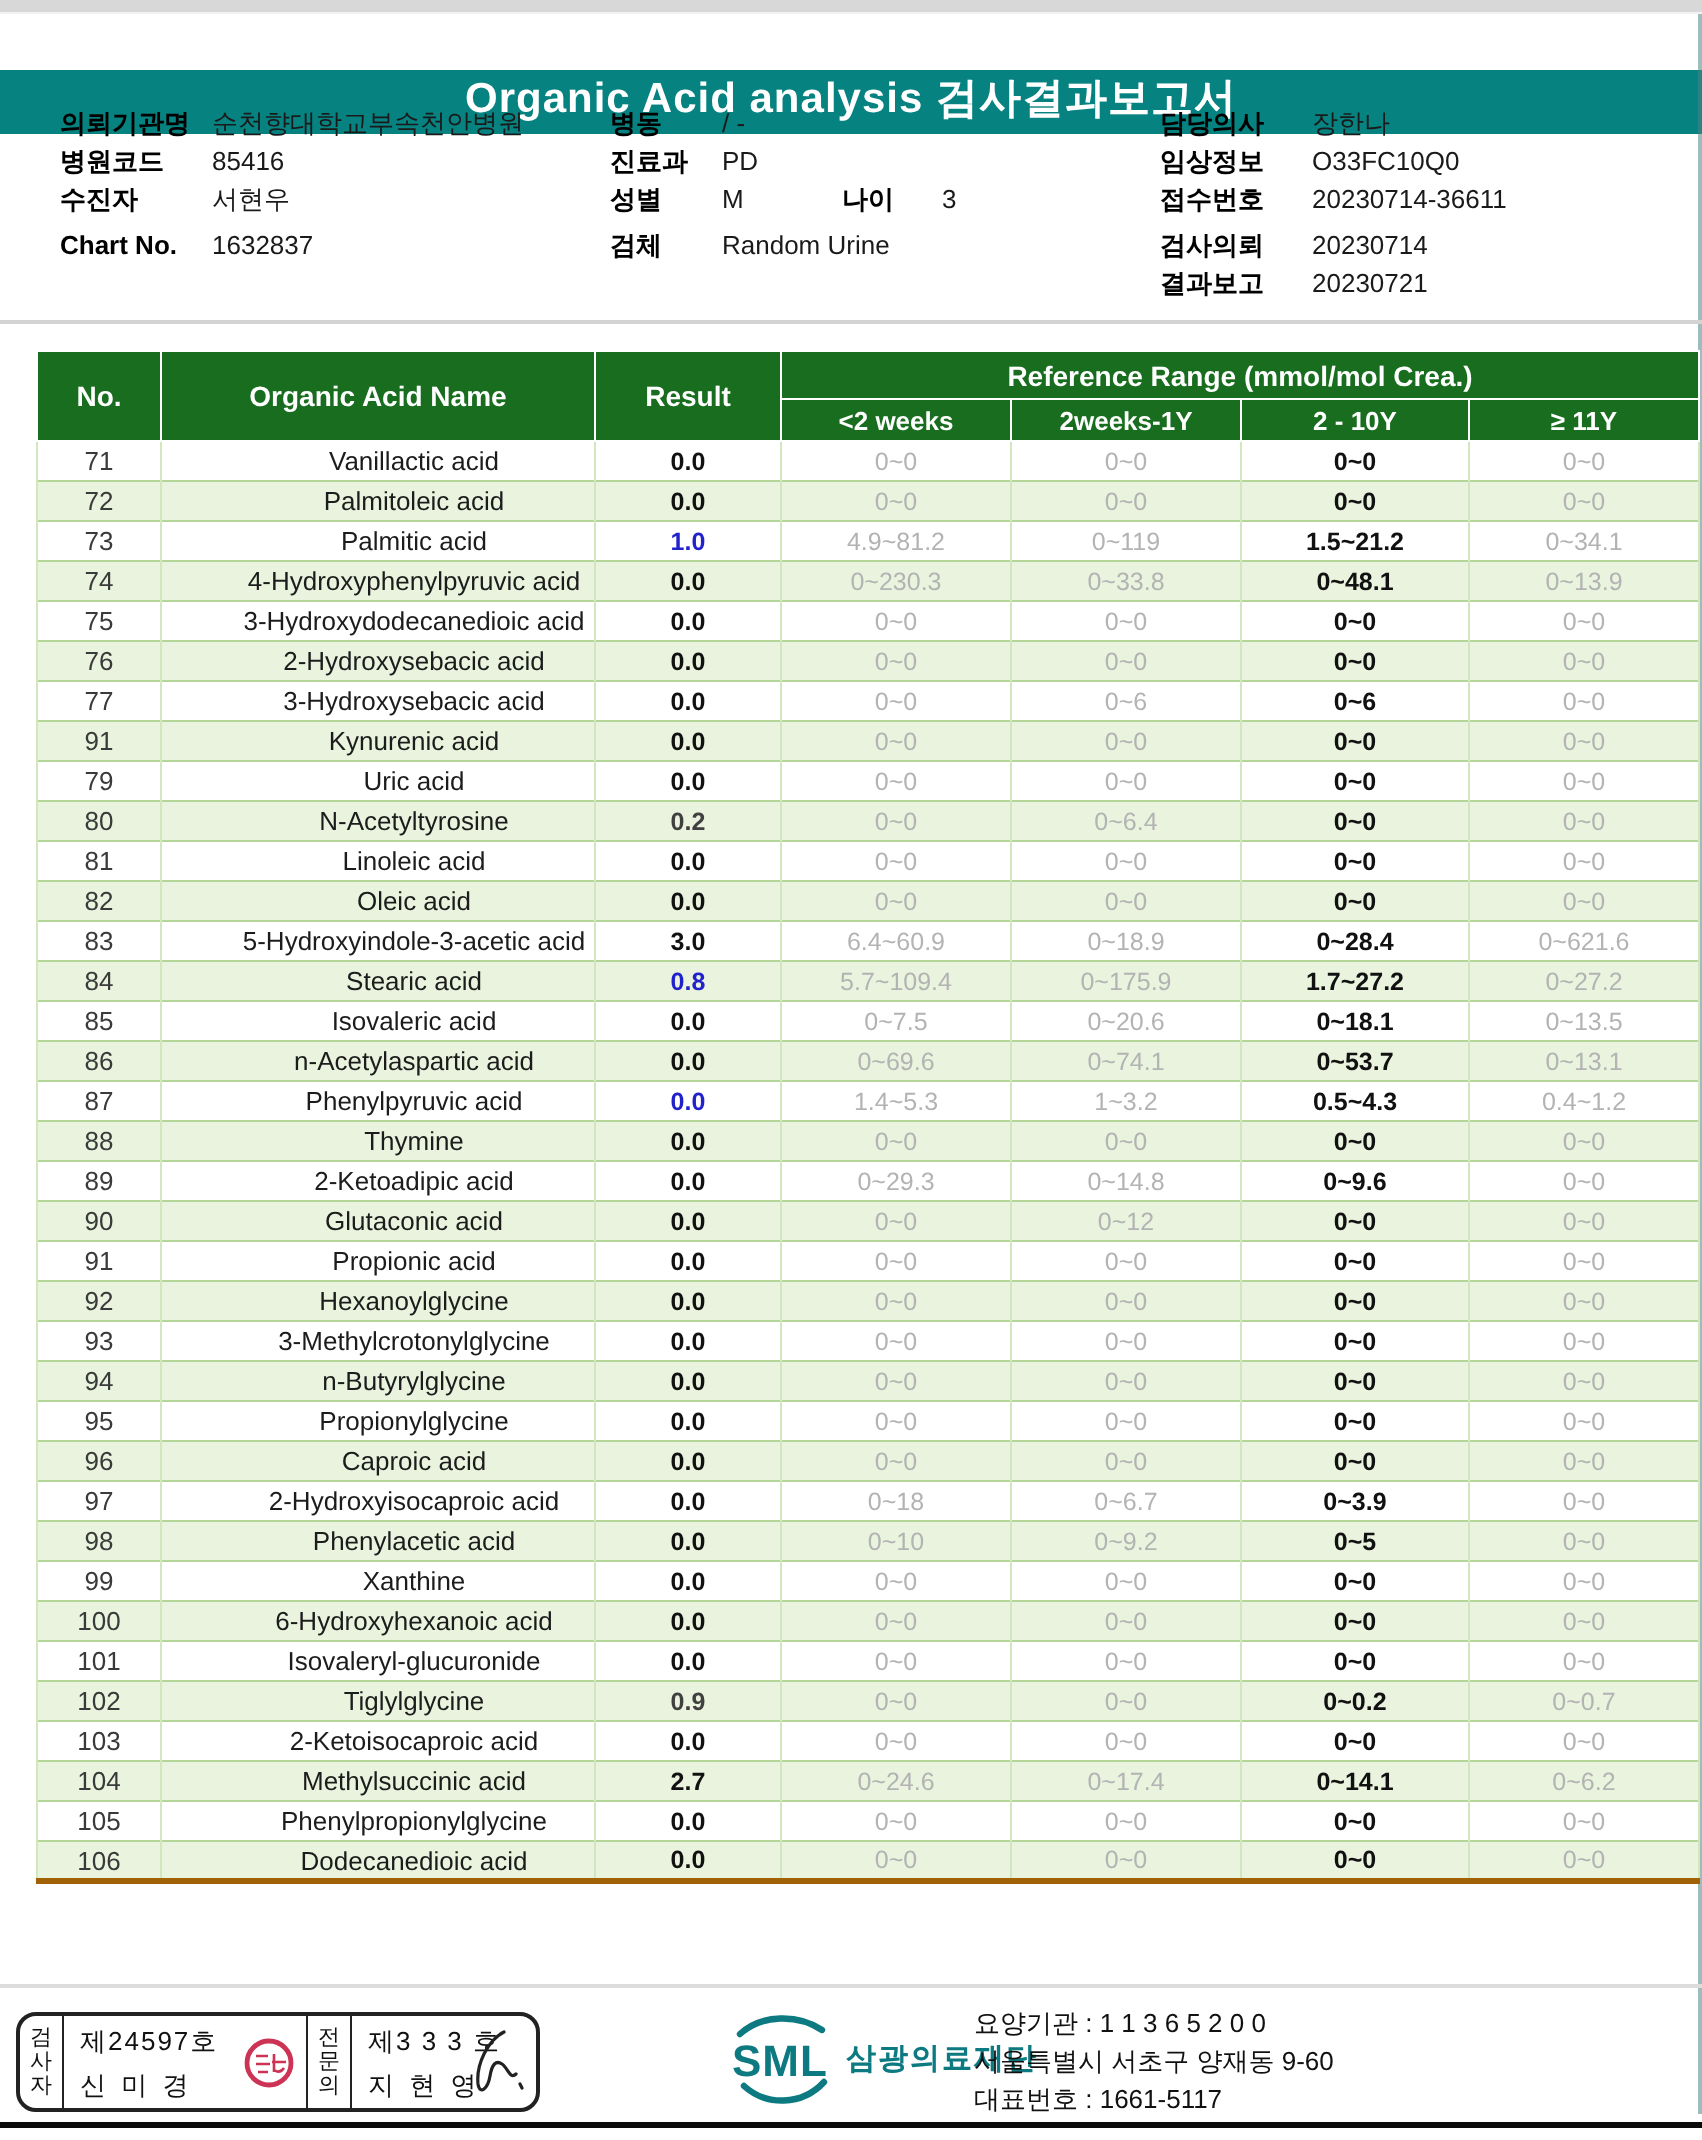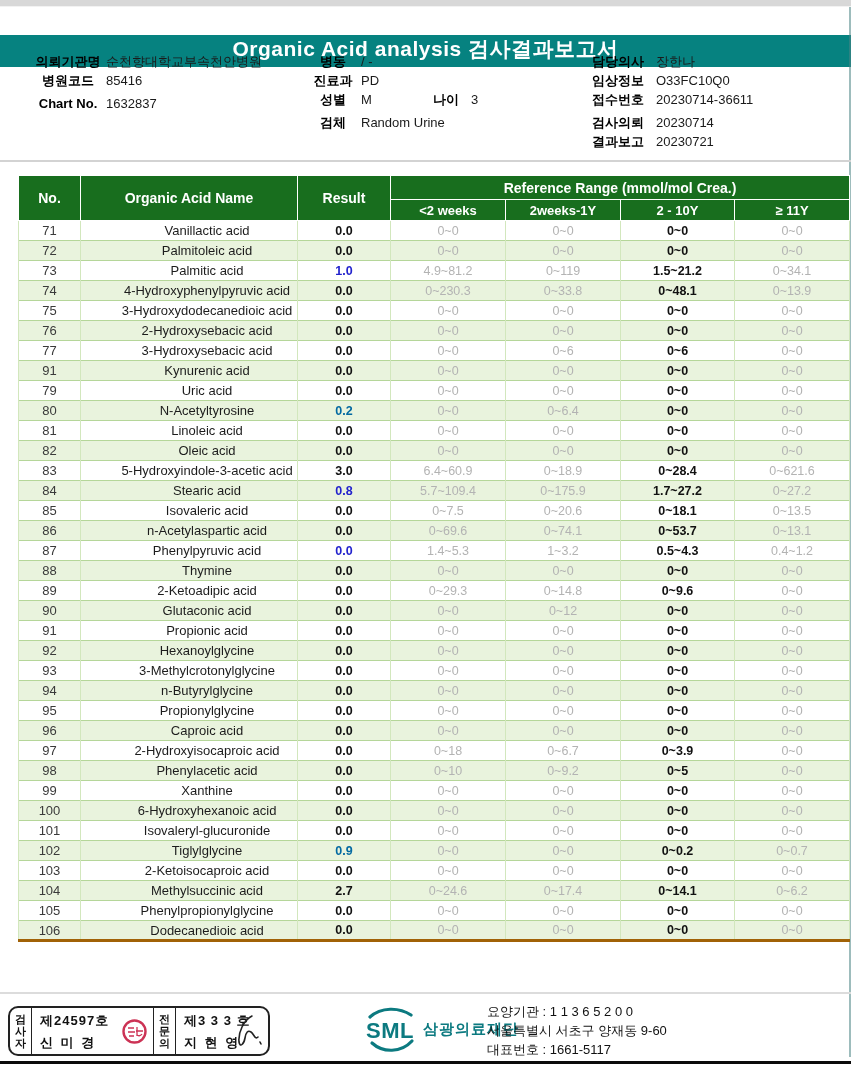--- a/index.html
+++ b/index.html
@@ -8,21 +8,21 @@
   .top-strip { position:absolute; top:0; left:0; width:851px; height:7px; background:#d8d8d8; border-bottom:1px solid #f2f2f2; }
   .banner { position:absolute; top:7px; left:0; width:851px; height:32px; background:#068280; color:#fff;
             display:flex; align-items:flex-start; justify-content:center; font-size:21px; font-weight:bold; letter-spacing:.5px;margin-top:28px; }
   .right-edge { position:absolute; top:7px; right:0; width:2px; height:1050px; background:#4d8585; opacity:.55; }
 
   
   .info { position:absolute; top:52px; left:0; width:851px; height:106px; font-size:13px; color:#111; }
   .info-col { position:absolute; top:0; }
   .info-row { display:flex; height:19px; align-items:center; }
   .info-row.gap { margin-top:4px; }
-  .lbl { font-weight:bold; color:#000;text-align:center; }
+  .lbl { font-weight:bold; color:#000; }
   .c1 .lbl { width:76px; }
   .c2 .lbl { width:56px; }
   .c3 .lbl { width:76px; }
   .val { color:#1a1a1a; }
   .val.w60 { width:60px; }
   .lbl.w50 { width:50px; }
   .header-divider { position:absolute; top:160px; left:0; width:851px; height:2px; background:#d3d3d3; }
 
   
   table.results { position:absolute; top:175px; left:18px; width:831px; border-collapse:collapse; table-layout:fixed;padding-left:12px; }
@@ -31,29 +31,29 @@
   .results thead tr:last-child th { height:21px; font-size:13px; }
   .results td { height:20px; font-size:12.5px; text-align:center; padding:0;
                 border-left:1px solid #d2e7bd; border-right:1px solid #d2e7bd; border-top:1px solid #b5d699; }
   .results tbody tr:nth-child(even) { background:#e9f3dd; }
   .results tbody tr:last-child td { border-bottom:3px solid #a16207; }
   td.c-no { color:#3a3a3a; font-size:13px; }
   td.c-name { text-align:center; padding-left:36px; color:#1c1c1c; font-size:13px; }
   td.c-res { font-weight:bold; }
   .res-black { color:#111; }
   .res-blue { color:#2222cc; }
-  .res-red  { color:#0369a1; }
+  .res-red  { color:#404040; }
   td.r-gray { color:#b3b3b3; }
   td.r-bold { color:#111; font-weight:bold; }
 
   .pre-footer-line { position:absolute; top:992px; left:0; width:851px; height:2px; background:#dcdcdc; }
 
   
   .stamp-box { position:absolute; left:8px; top:1006px; width:262px; height:50px; border:2px solid #222;
-               border-radius:10px; display:flex; align-items:stretch; overflow:hidden; background:#fff;font-weight:bold; }
+               border-radius:10px; display:flex; align-items:stretch; overflow:hidden; background:#fff; }
   .role-cell { width:22px; border-right:1.5px solid #222; display:flex; align-items:center; justify-content:center; }
   .role-cell span { display:block; width:12px; font-size:11px; line-height:12px; word-break:break-all; text-align:center; color:#111; }
   .cred-cell { position:relative; padding:4px 6px 16px 8px; }
   .cred-cell.examiner { width:122px; border-right:1.5px solid #222; }
   .cred-cell.specialist { flex:1; }
   .cert { font-size:13px; color:#111; letter-spacing:1px; }
   .pname { font-size:13px; color:#111; margin-top:4px; letter-spacing:2px; }
   .seal { position:absolute; right:6px; top:11px; width:25px; height:25px; }
   .sig { position:absolute; right:2px; top:2px; }
 
@@ -73,20 +73,24 @@
 
 <div class="info">
   <div class="info-col c1" style="left:30px;">
     <div class="info-row">
       <span class="lbl">의뢰기관명</span>
       <span class="val">순천향대학교부속천안병원</span>
     </div>
     <div class="info-row">
       <span class="lbl">병원코드</span>
       <span class="val">85416</span>
+    </div>
+    <div class="info-row">
+      <span class="lbl">수진자</span>
+      <span class="val">서현우</span>
     </div>
     <div class="info-row gap">
       <span class="lbl">Chart No.</span>
       <span class="val">1632837</span>
     </div>
   </div>
 
   <div class="info-col c2" style="left:305px;">
     <div class="info-row">
       <span class="lbl">병동</span>

